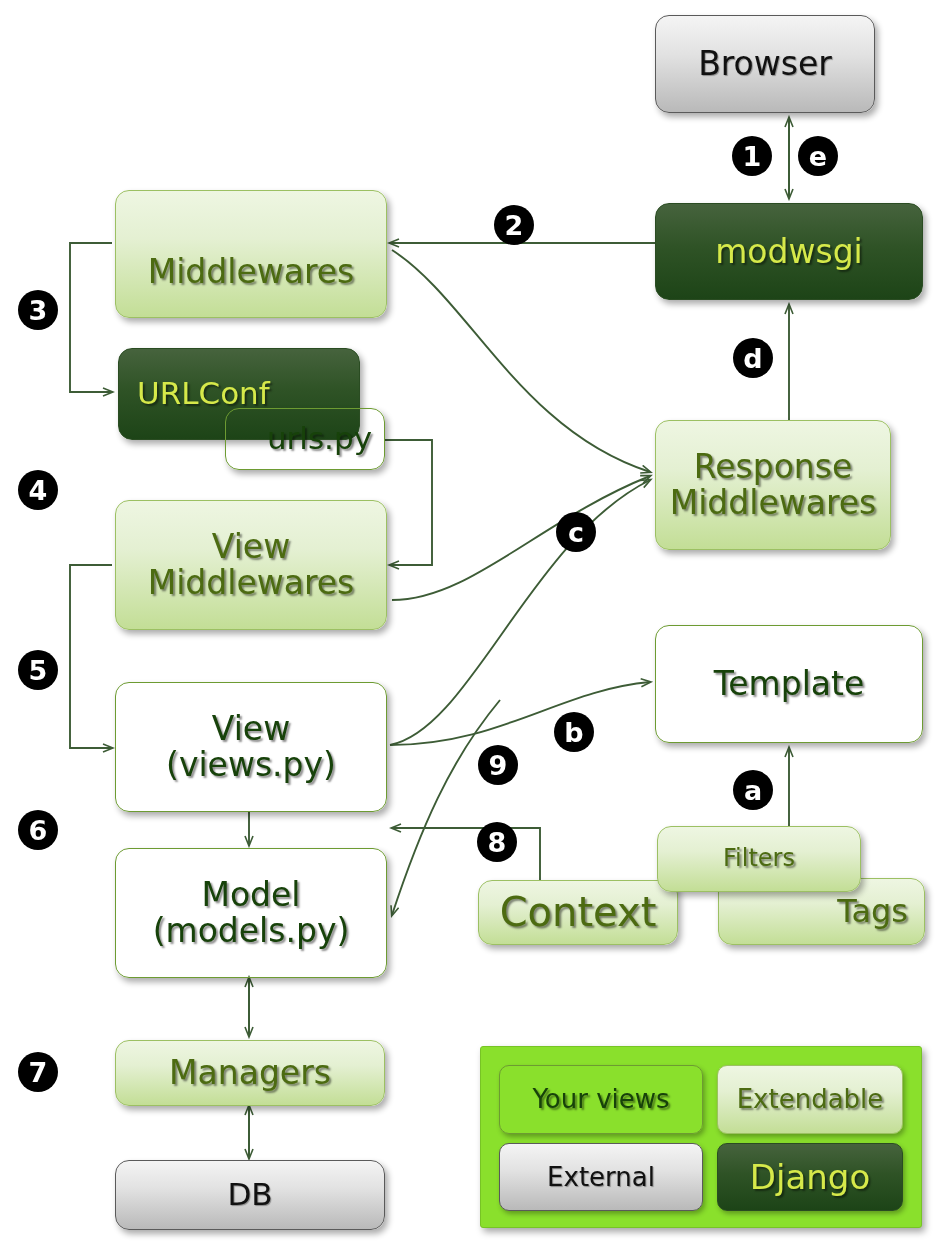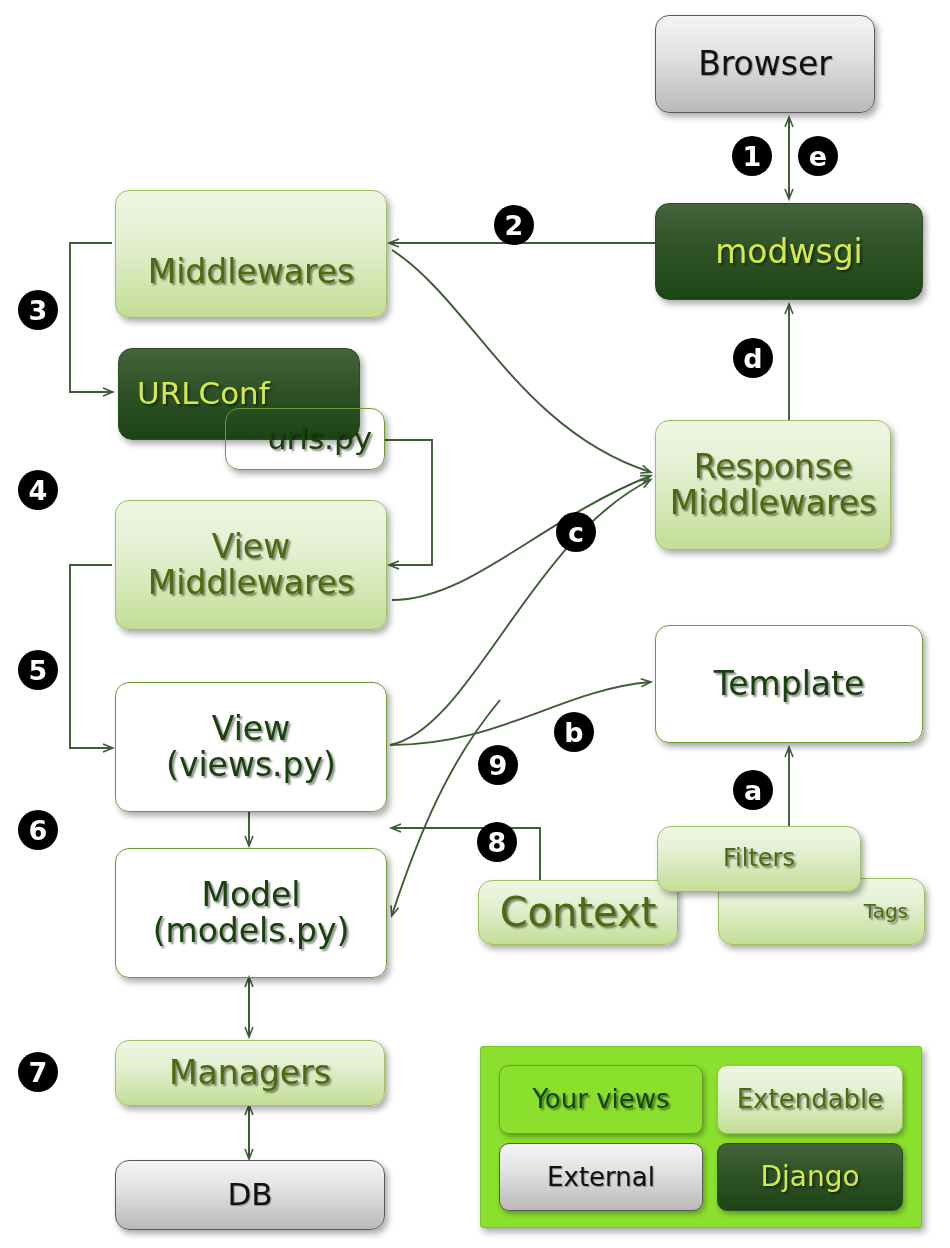--- a/index.html
+++ b/index.html
@@ -158,21 +158,21 @@
   </div>
 
   <div class="node mid" style="left:655px;top:625px;width:268px;height:118px;font-size:33px;">
     <span class="lbl">Template</span>
   </div>
 
   <div class="node light" style="left:657px;top:826px;width:204px;height:66px;font-size:24px;z-index:6;">
     <span class="lbl">Filters</span>
   </div>
 
-  <div class="node light" style="left:718px;top:878px;width:207px;height:67px;font-size:20px;justify-content:flex-end;z-index:5;">
+  <div class="node light" style="left:718px;top:878px;width:207px;height:67px;font-size:32px;justify-content:flex-end;z-index:5;">
     <span class="lbl" style="text-align:right;padding-right:16px;">Tags</span>
   </div>
 
   <div class="node light" style="left:438px;top:880px;width:200px;height:65px;font-size:40px;margin-left:40px;">
     <span class="lbl">Context</span>
   </div>
 
   <div class="badge" style="left:732px;top:136px;">
       <span>1</span>
     </div>
@@ -219,18 +219,18 @@
   <div id="legend">
     <div class="node mid" style="left:18px;top:18px;width:204px;height:69px;font-size:26px;border-radius:10px;">
       <span class="lbl">Your views</span>
     </div>
     <div class="node light" style="left:236px;top:18px;width:186px;height:69px;font-size:26px;border-radius:10px;">
       <span class="lbl">Extendable</span>
     </div>
     <div class="node grey" style="left:18px;top:96px;width:204px;height:68px;font-size:26px;border-radius:10px;">
       <span class="lbl">External</span>
     </div>
-    <div class="node dark" style="left:236px;top:96px;width:186px;height:68px;font-size:28px;border-radius:10px;">
+    <div class="node dark" style="left:236px;top:96px;width:186px;height:68px;font-size:34px;border-radius:10px;">
       <span class="lbl">Django</span>
     </div>
   </div>
 
 </div>
 
 </body></html>

